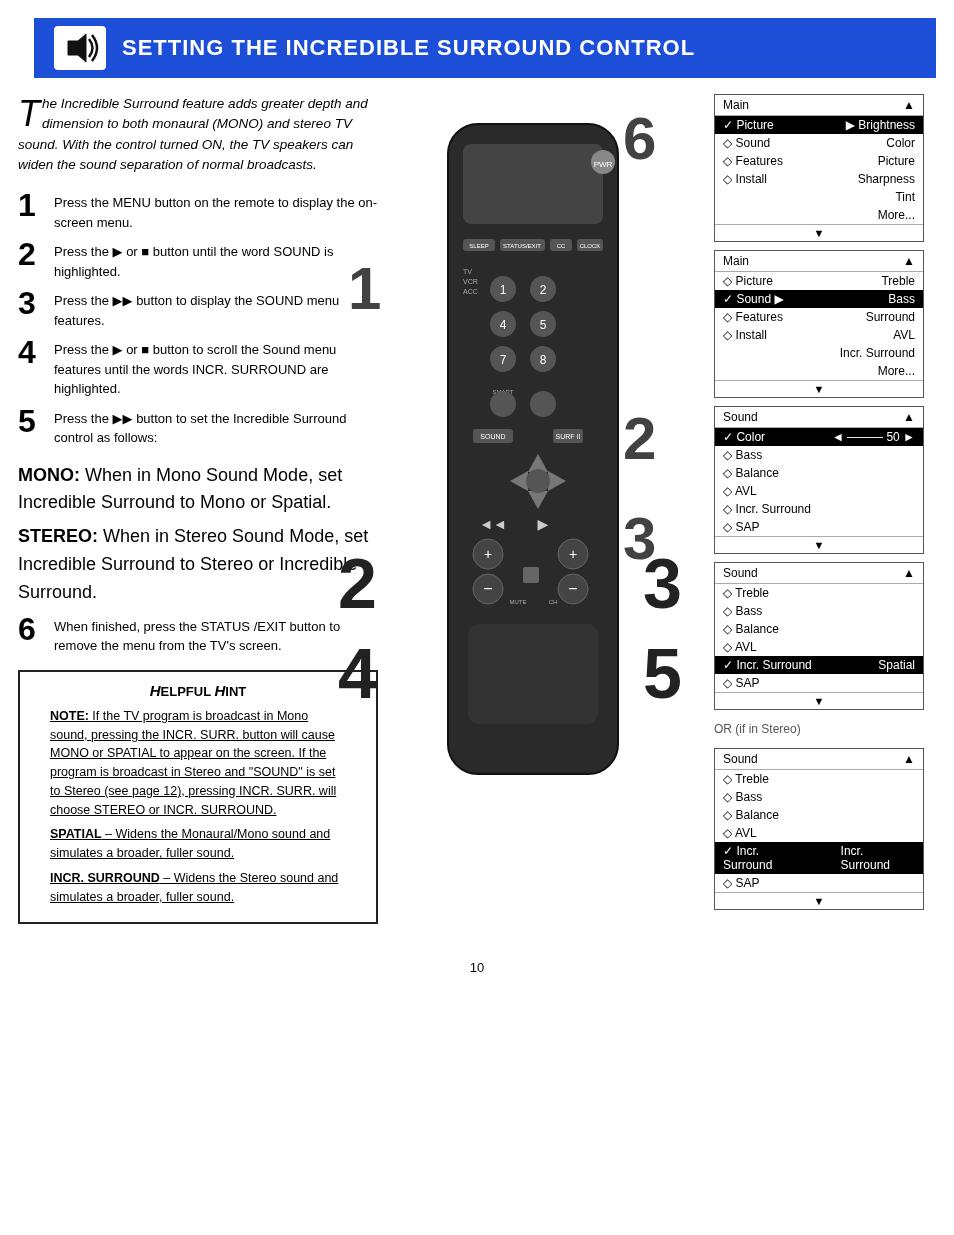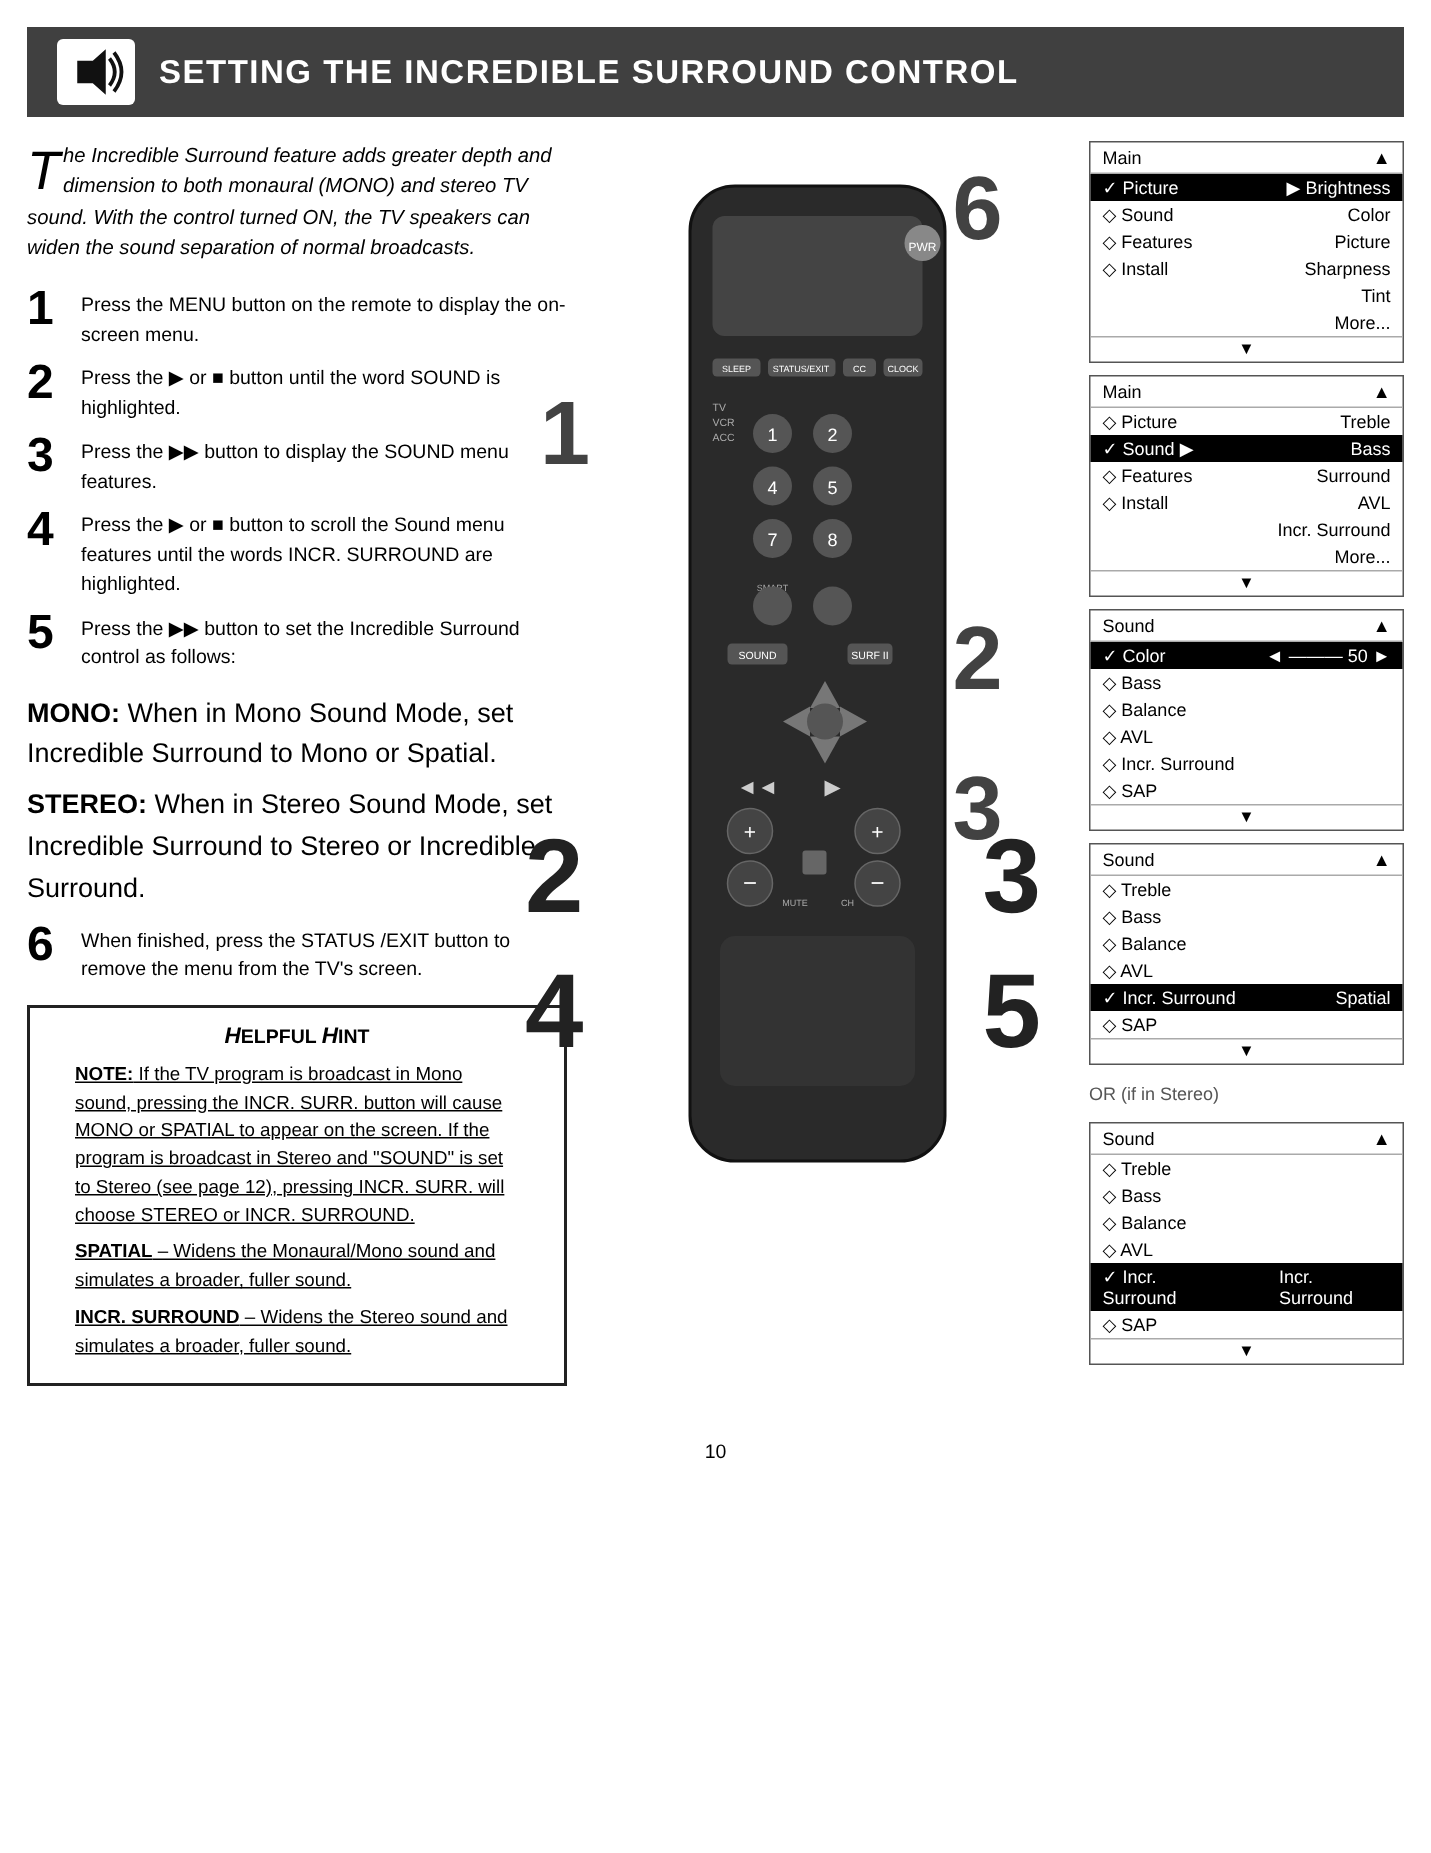--- a/index.html
+++ b/index.html
@@ -9,24 +9,24 @@
       width: 954px;
       min-height: 1235px;
       position: relative;
       overflow-x: hidden;
     }
 
     
     .header {
       display: flex;
       align-items: center;
-      background: #404040;
+      background: #1d4ed8;
       color: #fff;
       padding: 8px 20px;
-      margin: 18px 18px 0 18px;
+      margin: 18px 18px 0 34px;
     }
     .header-icon {
       background: #fff;
       border-radius: 4px;
       width: 52px;
       height: 44px;
       display: flex;
       align-items: center;
       justify-content: center;
       margin-right: 16px;
@@ -266,21 +266,21 @@
           <p><strong>NOTE:</strong> If the TV program is broadcast in Mono sound, pressing the INCR. SURR. button will cause MONO or SPATIAL to appear on the screen. If the program is broadcast in Stereo and "SOUND" is set to Stereo (see page 12), pressing INCR. SURR. will choose STEREO or INCR. SURROUND.</p>
           <p><strong>SPATIAL</strong> – Widens the Monaural/Mono sound and simulates a broader, fuller sound.</p>
           <p><strong>INCR. SURROUND</strong> – Widens the Stereo sound and simulates a broader, fuller sound.</p>
         </div>
       </div>
 
     </div>
 
     <div class="right-col" style="position:relative; width:560px; min-height:700px;">
 
-      <div style="position:absolute; right:0; top:0; width:210px; display:flex; flex-direction:column; gap:8px;">
+      <div style="position:absolute; right:12px; top:0; width:210px; display:flex; flex-direction:column; gap:8px;">
 
         <div class="menu-panel">
           <div class="menu-panel-header">
             <span>Main</span>
             <span>▲</span>
           </div>
           <div class="menu-item highlighted">
             <span>✓ Picture</span>
               <span>▶ Brightness</span>
           </div>
@@ -432,21 +432,21 @@
           </div>
           <div class="menu-item">
             <span>◇ SAP</span>
               <span></span>
           </div>
           <div class="menu-footer">▼</div>
         </div>
 
       </div>
 
-      <div style="position:absolute; left:12px; top:20px;">
+      <div style="position:absolute; left:0; top:20px;">
         <svg width="300" height="700" viewBox="0 0 300 700" xmlns="http://www.w3.org/2000/svg">
 
           <rect x="60" y="10" width="170" height="650" rx="30" ry="30" fill="#2a2a2a" stroke="#111" stroke-width="2"></rect>
 
           <rect x="75" y="30" width="140" height="80" rx="8" fill="#444"></rect>
 
           <circle cx="215" cy="48" r="12" fill="#888"></circle>
           <text x="215" y="53" text-anchor="middle" font-size="8" fill="#fff">PWR</text>
 
           <rect x="75" y="125" width="32" height="12" rx="3" fill="#555"></rect>

